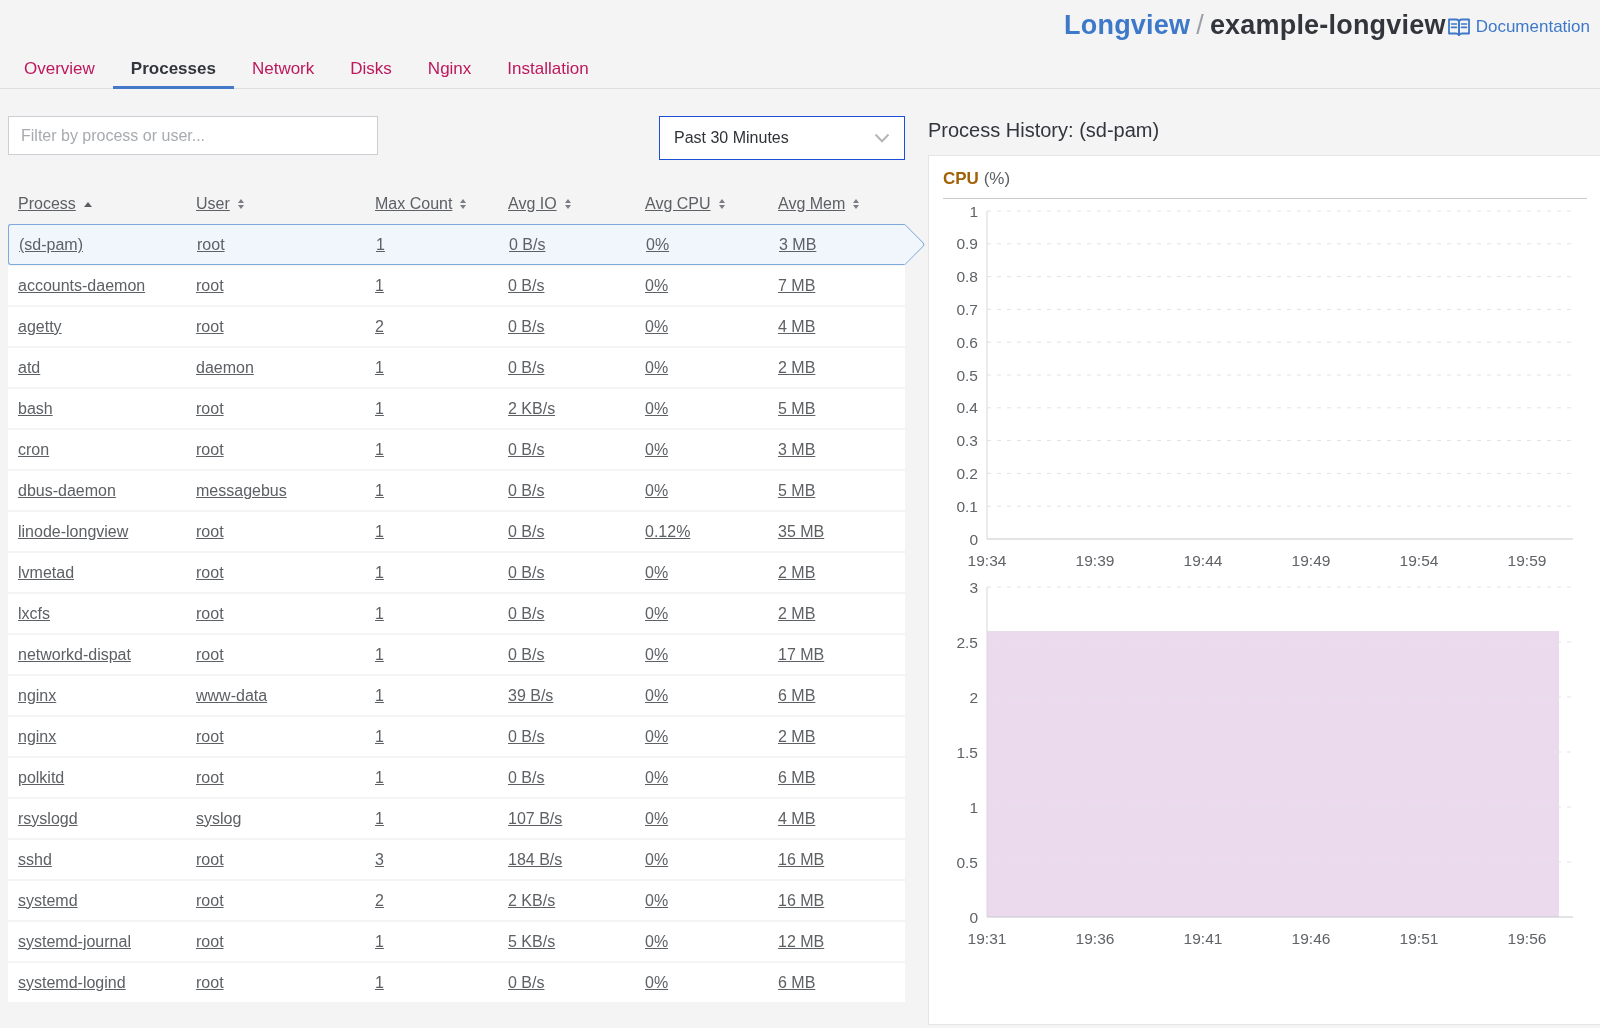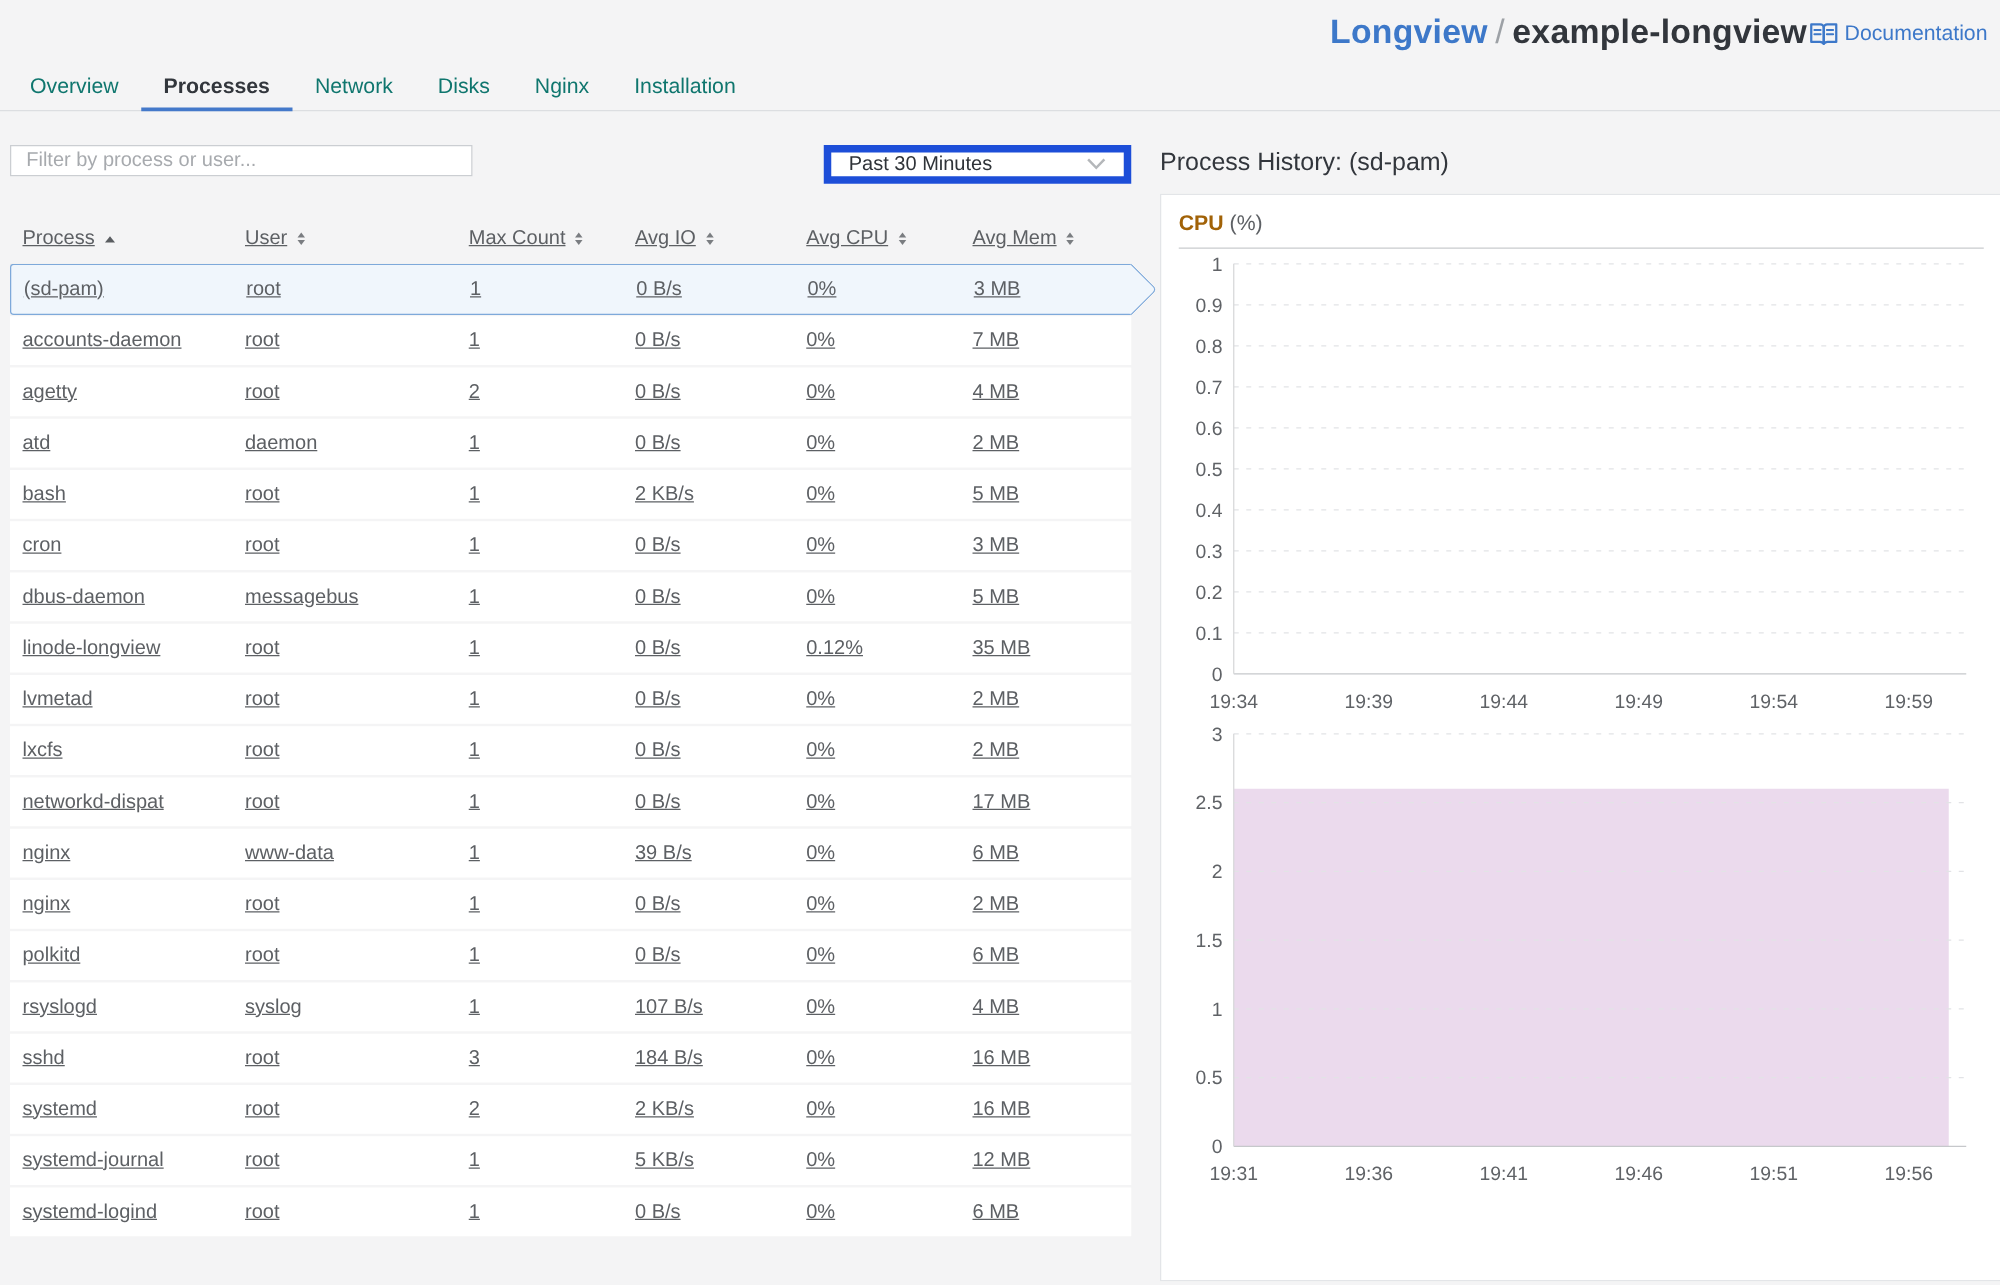--- a/index.html
+++ b/index.html
@@ -12,34 +12,34 @@
   
   .topbar { display:flex; justify-content:flex-end; align-items:flex-start; padding:10px 10px 0 8px; }
   .page-title { font-size:27px; font-weight:700; color:#32363c; letter-spacing:.2px; }
   .page-title .crumb-app { color:#3d78c9; }
   .page-title .crumb-sep { color:#9da1a6; font-weight:400; padding:0 6px; }
   .doc-link { display:flex; align-items:center; gap:4px; color:#3d78c9; font-size:17px; text-decoration:none; margin-top:6px; cursor:pointer; }
   .doc-link svg { display:block; }
 
   
   .tabs { margin-top:9px; padding-left:6px; border-bottom:1px solid #dcdee1; display:flex; }
-  .tab { background:none; border:none; font-family:inherit; font-size:17px; color:#0f766e; padding:0 18px; height:38px; line-height:34px; cursor:pointer; position:relative; }
+  .tab { background:none; border:none; font-family:inherit; font-size:17px; color:#be185d; padding:0 18px; height:38px; line-height:34px; cursor:pointer; position:relative; }
   .tab.active { color:#32363c; font-weight:700; }
   .tab.active::after { content:""; position:absolute; left:0; right:0; bottom:-1px; height:3px; background:#4479ca; }
 
   
   .main { display:flex; padding:0 0 0 8px; }
   .left-col { width:897px; flex:none; }
   .right-col { flex:1; margin-left:23px; margin-right:3px; }
 
   
   .controls { margin-top:27px; display:flex; }
-  .filter-input { width:370px; height:25px; border:1px solid #cbced2; background:#fff; padding:0 12px; font-family:inherit; font-size:16px; color:#701a75; border-radius:0; }
+  .filter-input { width:370px; height:39px; border:1px solid #cbced2; background:#fff; padding:0 12px; font-family:inherit; font-size:16px; color:#701a75; border-radius:0; }
   .filter-input::placeholder { color:#a7aaae; }
-  .time-select { margin-left:auto; width:246px; height:31px; background:#fff; border:6px solid #1d4ed8; display:flex; align-items:center; padding:0 14px; font-size:16px; color:#2f3338; cursor:pointer; }
+  .time-select { margin-left:auto; width:246px; height:44px; background:#fff; border:1px solid #1d4ed8; display:flex; align-items:center; padding:0 14px; font-size:16px; color:#2f3338; cursor:pointer; }
   .time-select .chev { margin-left:auto; }
 
   
   .ptable { margin-top:24px; }
   .thead, .row { display:grid; grid-template-columns:178px 179px 133px 137px 133px 1fr; align-items:center;text-decoration:underline; }
   .thead { height:40px; font-size:16px; color:#5d6064; }
   .hcell { display:flex; align-items:center; gap:8px; padding-left:10px; cursor:pointer; }
   .tri-up { width:0; height:0; border-left:4px solid transparent; border-right:4px solid transparent; border-bottom:5px solid #5a5d61; }
   .sort-both { display:flex; flex-direction:column; gap:2px; }
   .sort-both .u { width:0;height:0;border-left:3.5px solid transparent;border-right:3.5px solid transparent;border-bottom:4.5px solid #7a7d81; }

